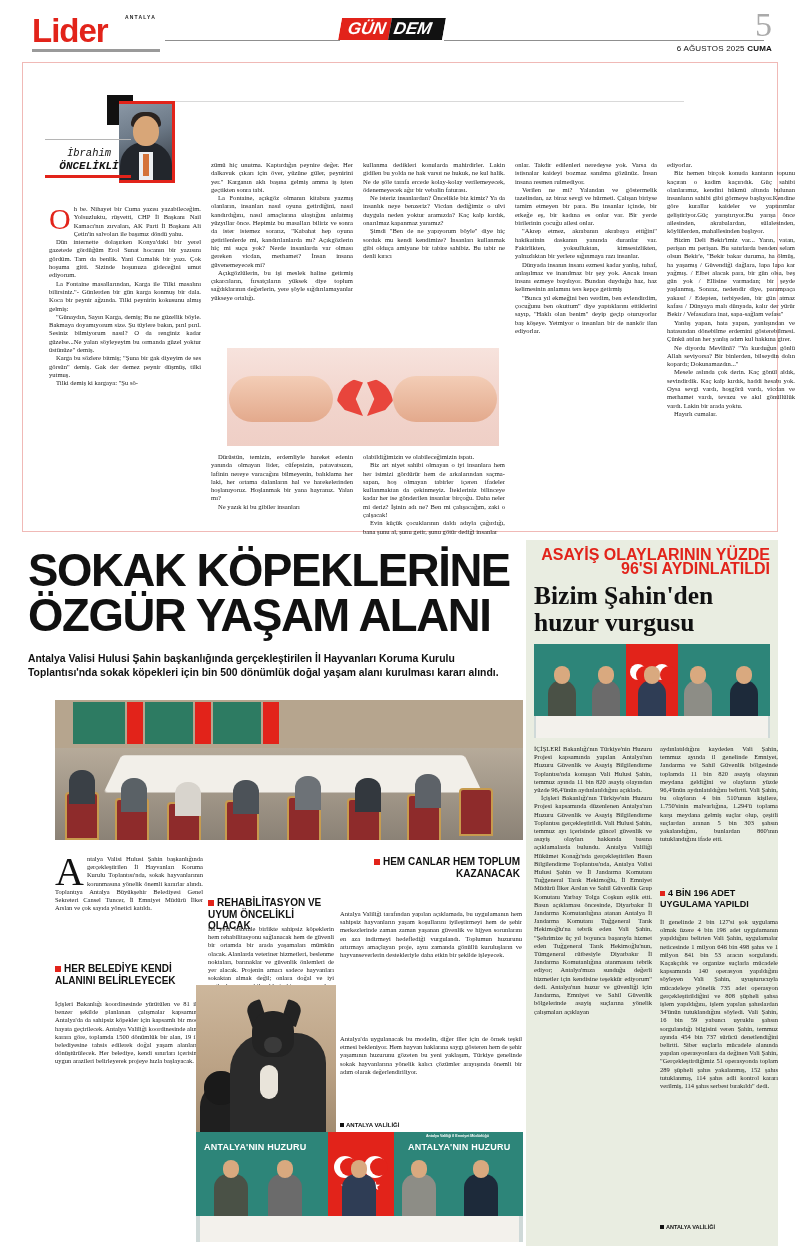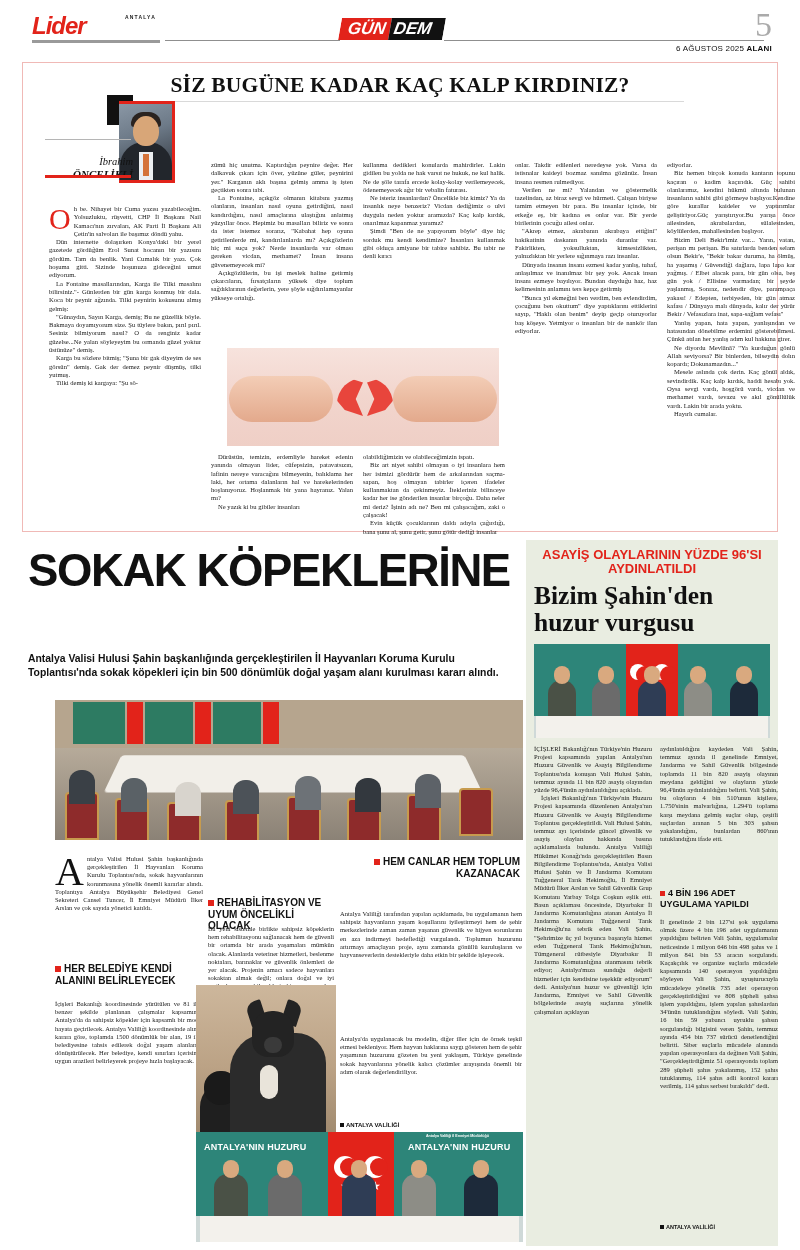--- a/index.html
+++ b/index.html
@@ -17,22 +17,22 @@
 
   
   .masthead {
     position: absolute; left: 0; top: 0; width: 800px; height: 58px;
   }
   .logo-wrap {
     position: absolute; left: 32px; top: 14px; width: 130px;
   }
   .logo-main {
     font-family: "Liberation Sans", sans-serif;
-    font-weight: 700; font-style: italic;
-    font-size: 24px; color: #e2231a; letter-spacing: -1px; line-height: 1;
+    font-weight: 700; 
+    font-size: 33px; color: #e2231a; letter-spacing: -1px; line-height: 1;
   }
   .logo-sup {
     position: absolute; right: 6px; top: 0px;
     font-family: "Liberation Sans", sans-serif;
     font-size: 5px; font-weight: 700; letter-spacing: 1.2px; color: #1a1a1a;
   }
   .logo-rule { width: 128px; height: 3px; background: #9a9a9a; margin-top: 2px; }
 
   .gundem-badge {
     position: absolute; left: 340px; top: 18px;
@@ -104,23 +104,23 @@
     width: 14px; height: 28px; background:#eceff2;
   }
   .tie {
     position:absolute; left:50%; bottom:4px; transform: translateX(-50%);
     width: 6px; height: 22px; background:#d4733a;
   }
   .author-blackbox {
     position:absolute; right: 48px; top: 0px; width: 26px; height: 30px; background:#111;
   }
   .author-name {
-    position: absolute; left: 12px; top: 60px; width: 88px;
-    font-family: Liberation Serif, serif; font-style: italic;
-    font-size: 10.5px; line-height: 13px; color: #111; text-align: right;
+    position: absolute; left: 12px; top: 52px; width: 88px;
+    font-family: Liberation Mono, monospace; font-style: italic;
+    font-size: 10.5px; line-height: 13px; color: #111; text-align: center;
   }
   .author-name b { font-weight: 700; font-style: italic; display:block; font-size: 11px;}
   .author-rule-top { position:absolute; left: 12px; top: 44px; width: 86px; height:1px; background:#b5b5b5;}
   .author-rule-bot { position:absolute; left: 12px; top: 80px; width: 86px; height:3px; background:#e2231a;}
 
   .col { position: absolute; font-size: 6.6px; line-height: 8.3px; text-align: justify; color:#1a1a1a;}
   .col p { text-indent: 7px; margin: 0; }
   .col p.noind { text-indent: 0; }
   .dropcap::first-letter {
     float: left; font-size: 30px; line-height: 24px; padding: 2px 3px 0 0;
@@ -278,22 +278,22 @@
     position:absolute; width: 0; height:0; color:#fff; font-size: 12px; line-height: 1;
   }
 
   
   .sidebar {
     position: absolute; left: 526px; top: 540px; width: 252px; height: 706px;
     background: #e9ede1;
   }
   .sb-kicker {
     position:absolute; left: 8px; top: 8px; width: 236px;
-    font-family:"Liberation Sans", sans-serif; font-weight:700; font-size: 13px;
-    line-height: 14px; color:#e2231a; text-align:center;
+    font-family:"Liberation Sans", sans-serif; font-weight:700; font-size: 16px;
+    line-height: 14px; color:#e2231a; text-align:right;
   }
   .sb-hl {
     position:absolute; left: 8px; top: 42px; width: 236px;
     font-family:"Liberation Serif", serif; font-weight:700; font-size: 25.5px;
     line-height: 27px; color:#111;
   }
   .sb-photo {
     position:absolute; left: 8px; top: 104px; width: 236px; height: 94px;
     background:#cfd9d8; overflow:hidden;
   }
@@ -336,25 +336,24 @@
     </div>
 
     <div class="gundem-badge">
       <div class="gundem-red">GÜN</div>
       <div class="gundem-blk">DEM</div>
     </div>
     <div class="head-rule-left"></div>
     <div class="head-rule-right"></div>
 
     <div class="pageno">5</div>
-    <div class="dateline"><span>6 AĞUSTOS 2025 </span><b>ALANI</b></div>
+    <div class="dateline"><span>6 AĞUSTOS 2025 </span><b>CUMA</b></div>
   </div>
 
   <div class="opinion">
-    <div class="op-title">SİZ BUGÜNE KADAR KAÇ KALP KIRDINIZ?</div>
     <div class="op-title-rule"></div>
 
     <div class="author-block">
       <div class="author-blackbox"></div>
       <div class="author-photo">
         <div class="suit"></div>
         <div class="shirt"></div>
         <div class="tie"></div>
         <div class="hair"></div>
         <div class="face"></div>
@@ -418,20 +417,21 @@
       <p>Bizim Deli Bekir'imiz var... Yarın, vatan, perişan mı perişan. Bu satırlarda benden selam olsun Bekir'e, "Bekir bakar duruma, ha ölmüş, ha yaşamış / Güvendiği dağlara, lapa lapa kar yağmış. / Elbet alacak para, bir gün olsa, beş gün yok / Ellisine varmadan; bir şeyde yaşlanmış, Sonraz, nedendir diye, parampaça yakası! / Edepten, terbiyeden, bir gün atmaz kafası / Dünyaya malı dünyada, kalır der yürür Bekir / Vefasızlara inat, sapa-sağlam vefası"</p>
       <p>Yanlış yapan, hata yapan, yanlışından ve hatasından dönebilme erdemini gösterebilmesi. Çünkü atılan her yanlış adım kul hakkına girer.</p>
       <p>Ne diyordu Mevlânâ? "Ya kurduğun gönlü Allah seviyorsa? Bir binlerden, bilseydin dolın kopardı; Dokunamazdın..."</p>
       <p>Mesele aslında çok derin. Kaç gönül aldık, sevindirdik. Kaç kalp kırdık, haddi hesabı yok. Oysa sevgi vardı, hoşgörü vardı, vicdan ve merhamet vardı, tevazu ve akıl gönüllülük vardı. Lakin bir arada yoktu.</p>
       <p>Hayırlı cumalar.</p>
     </div>
   </div>
 
   <div class="main-hl">
     <h1>SOKAK KÖPEKLERİNE</h1>
+    <h1>ÖZGÜR YAŞAM ALANI</h1>
   </div>
   <div class="main-sub">Antalya Valisi Hulusi Şahin başkanlığında gerçekleştirilen İl Hayvanları Koruma Kurulu Toplantısı'nda sokak köpekleri için bin 500 dönümlük doğal yaşam alanı kurulması kararı alındı.</div>
 
   <div class="meeting-photo">
     <div class="mp-wall"></div>
     <div class="mp-banner" style="left:18px;width:52px;"></div>
     <div class="mp-flag" style="left:72px;width:16px;"></div>
     <div class="mp-banner" style="left:90px;width:48px;"></div>
     <div class="mp-flag" style="left:140px;width:16px;"></div>
     <div class="mp-banner" style="left:158px;width:48px;"></div>

